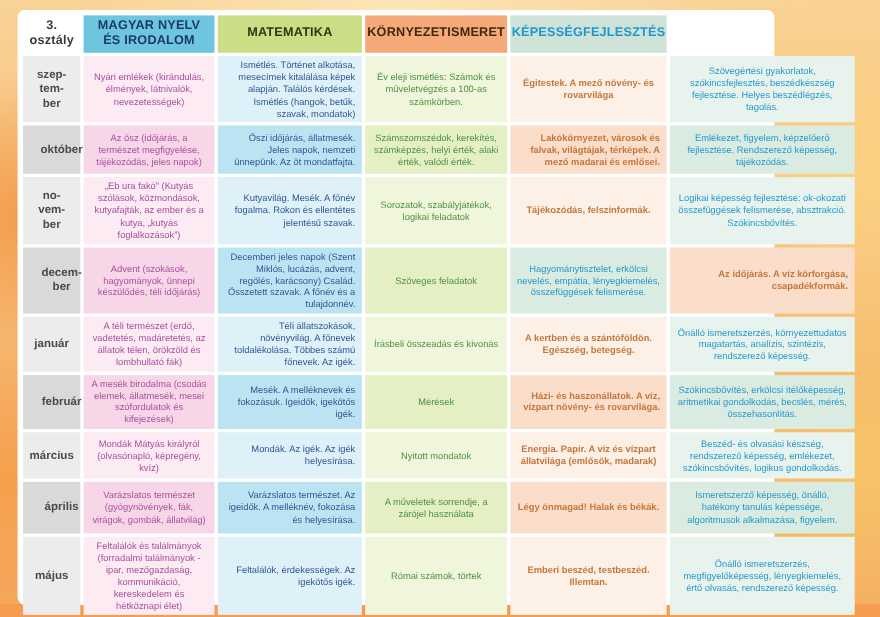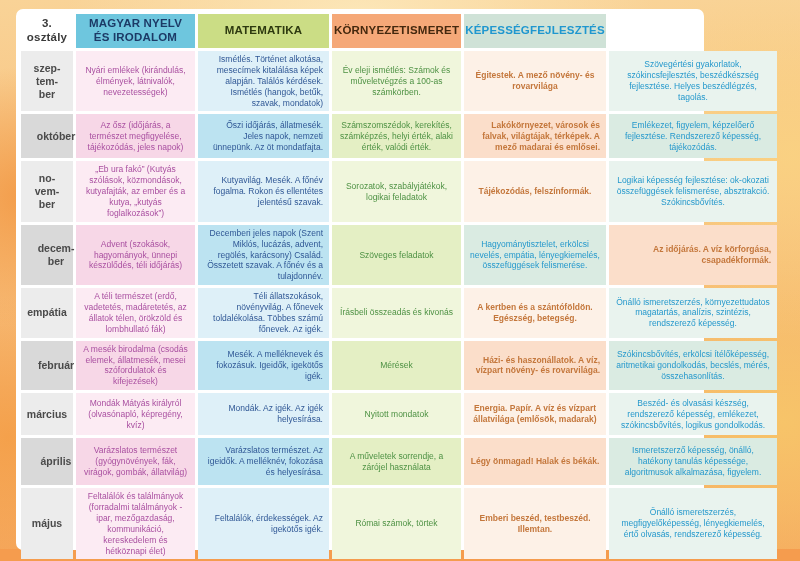--- a/index.html
+++ b/index.html
@@ -120,21 +120,21 @@
     <div class="cell month-cell">decem-
 ber</div>
     <div class="cell content-cell c0">Advent (szokások, hagyományok, ünnepi készülődés, téli időjárás)</div>
     <div class="cell content-cell c1">Decemberi jeles napok (Szent Miklós, lucázás, advent, regölés, karácsony) Család. Összetett szavak. A főnév és a tulajdonnév.</div>
     <div class="cell content-cell c2">Szöveges feladatok</div>
     <div class="cell content-cell c4">Hagyománytisztelet, erkölcsi nevelés, empátia, lényegkiemelés, összefüggések felismerése.</div>
     <div class="cell content-cell c3">Az időjárás. A víz körforgása, csapadékformák.</div>
   </div>
 
   <div class="row">
-    <div class="cell month-cell">empátia</div>
+    <div class="cell month-cell">január</div>
     <div class="cell content-cell c0">A téli természet (erdő, vadetetés, madáretetés, az állatok télen, örökzöld és lombhullató fák)</div>
     <div class="cell content-cell c1">Téli állatszokások, növényvilág. A főnevek toldalékolása. Többes számú főnevek. Az igék.</div>
     <div class="cell content-cell c2">Írásbeli összeadás és kivonás</div>
     <div class="cell content-cell c3">A kertben és a szántóföldön. Egészség, betegség.</div>
     <div class="cell content-cell c4">Önálló ismeretszerzés, környezettudatos magatartás, analízis, szintézis, rendszerező képesség.</div>
   </div>
 
   <div class="row alt">
     <div class="cell month-cell">február</div>
     <div class="cell content-cell c0">A mesék birodalma (csodás elemek, állatmesék, mesei szófordulatok és kifejezések)</div>

